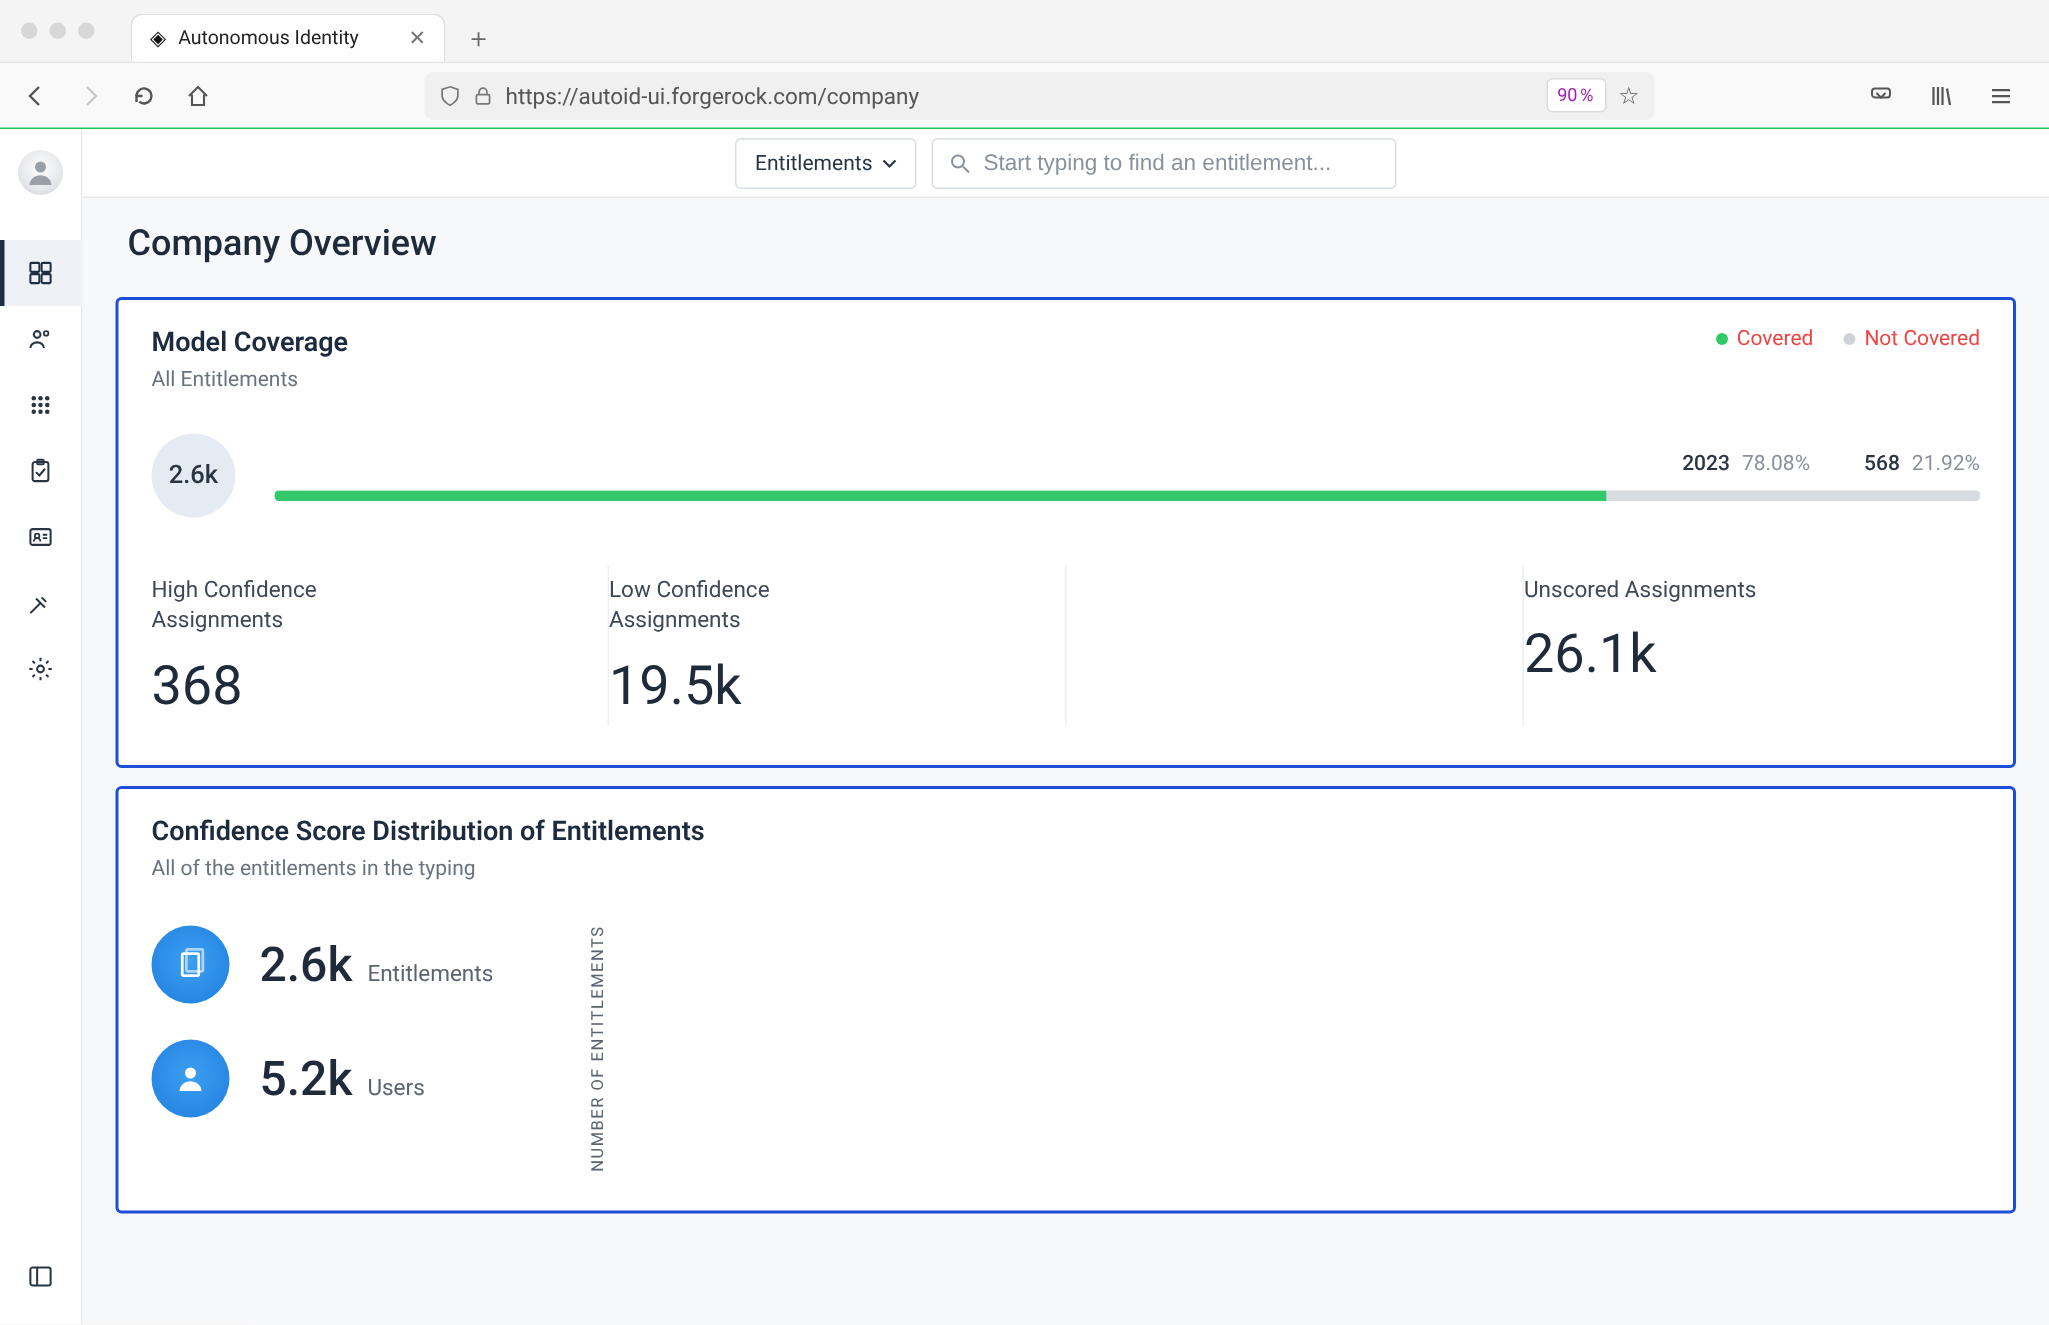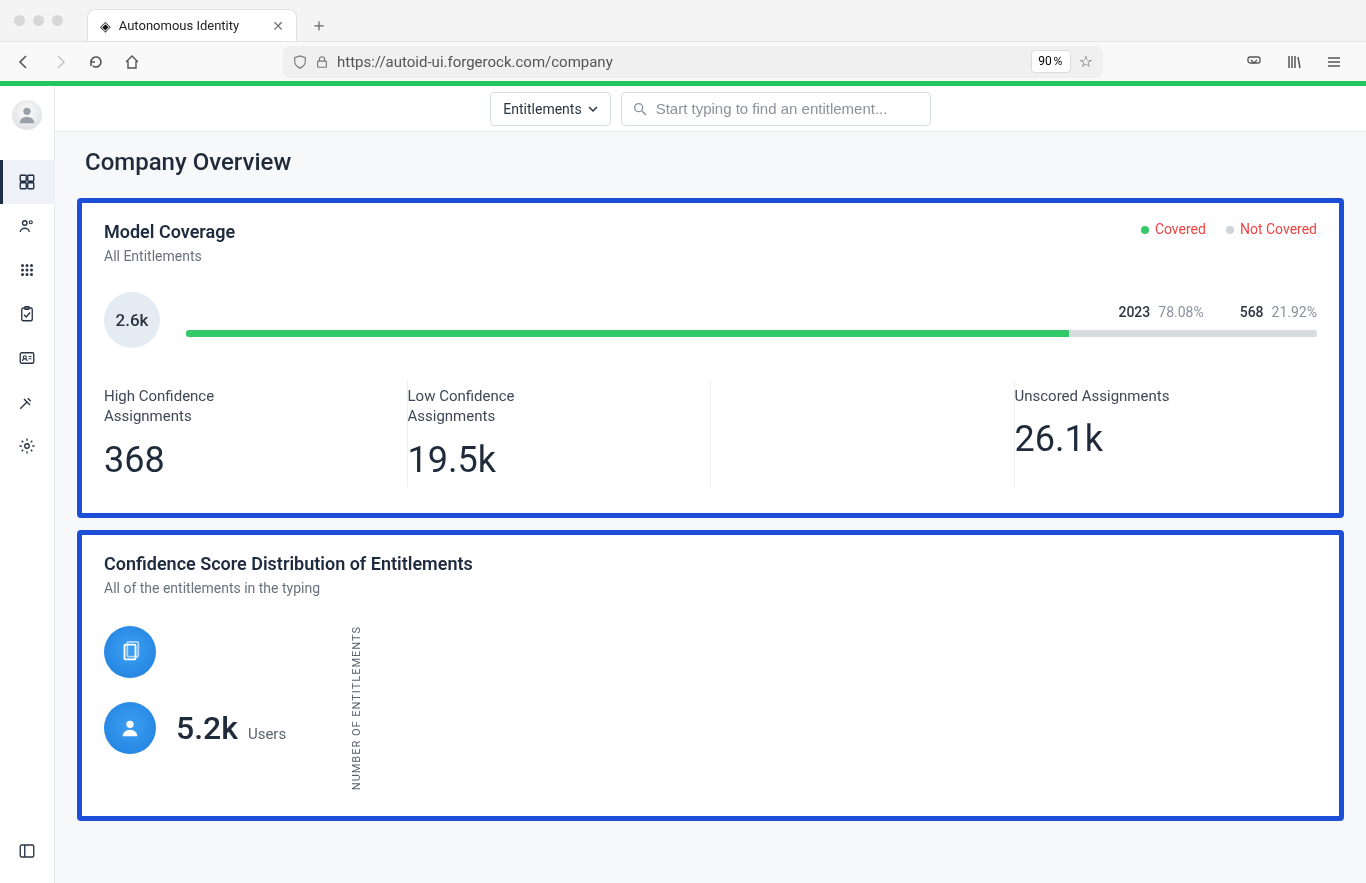--- a/index.html
+++ b/index.html
@@ -29,33 +29,33 @@
     position: relative;
   }
   .tab .favicon { font-size: 14px; color: #111; }
   .tab .tab-title { flex: 1; white-space: nowrap; overflow: hidden; text-overflow: ellipsis; }
   .tab .tab-close { font-size: 14px; color: #777; cursor: pointer; }
   .newtab {
     width: 28px; height: 28px; display: flex; align-items: center; justify-content: center;
     color: #666; font-size: 18px; margin-left: 8px; margin-bottom: 2px; cursor: pointer;
   }
   .toolbar {
-    height: 44px; background: #f9f9f9; border-bottom: 5px solid #22c55e;
+    height: 44px; background: #f9f9f9; border-bottom: 1px solid #22c55e;
     display: flex; align-items: center; gap: 8px; padding: 0 10px;
   }
   .tb-btn { width: 28px; height: 28px; display:flex; align-items:center; justify-content:center; color:#555; cursor:pointer; border-radius:4px; font-size: 16px; }
   .tb-btn.disabled { color: #c7c7c7; }
   .addr-wrap { flex:1; display:flex; align-items:center; justify-content:center; }
   .addr {
     width: 820px; height: 32px; background: #f0f0f0; border-radius: 6px;
     display:flex; align-items:center; padding: 0 10px; gap: 8px; color:#555; font-size:15px;
     position: relative;
   }
   .addr .url-text { color:#555; flex:1; white-space:nowrap; overflow:hidden; }
-  .zoom-badge { background:#fff; border:1px solid #dcdcdc; border-radius:4px; font-size:12px; padding:2px 6px; color:#000000;}
+  .zoom-badge { background:#fff; border:1px solid #dcdcdc; border-radius:4px; font-size:12px; padding:2px 6px; color:#a21caf;}
   .addr .star { color:#555; font-size:16px; cursor:pointer; }
   .tb-right { display:flex; gap:12px; align-items:center; padding-right: 8px; }
 
   
   .app {
     display: flex; height: calc(883px - 42px - 44px);
     background: #fff;
   }
   .sidebar {
     width: 55px; border-right: 1px solid #e6e8ea; background: #fff;
@@ -98,21 +98,21 @@
     border:none; outline:none; flex:1; font-size:15px; color:#2a3544; background:transparent;
   }
   .search-box input::placeholder { color:#8a919c; }
 
   .page-head {
     padding: 16px 30px 10px;
     font-size: 24px; font-weight: 500; color:#1f2a3a;
   }
 
   .panel {
-    background:#fff; margin: 12px 22px; border-radius:4px; border:5px solid #1d4ed8;
+    background:#fff; margin: 12px 22px; border-radius:4px; border:2px solid #1d4ed8;
     padding: 18px 22px 26px;
   }
 
   .mc-head { display:flex; justify-content:space-between; align-items:flex-start; }
   .mc-title { font-size: 18px; font-weight: 600; color:#1e2b3f; }
   .mc-sub { font-size: 14px; color:#6a727d; margin-top: 6px; }
   .legend { display:flex; gap: 20px; align-items:center; font-size:14px; color:#ef4444; }
   .legend .dot { display:inline-block; width:8px; height:8px; border-radius:50%; margin-right:6px; vertical-align:middle; }
   .dot-green { background:#33c96b; }
   .dot-grey { background:#cfd3d8; }
@@ -386,20 +386,24 @@
 
       <div class="dist-body">
         <div class="dist-left">
           <div class="dist-item">
             <div class="dist-icon">
               <svg width="22" height="22" viewBox="0 0 24 24">
                   <rect x="6" y="4" width="12" height="16" rx="1" fill="none" stroke="#fff" stroke-width="2"></rect>
                   <rect x="9" y="1" width="12" height="16" rx="1" fill="none" stroke="#fff" stroke-width="2" opacity="0.6"></rect>
                 </svg>
             </div>
+            <div>
+              <span class="dist-num">2.6k</span>
+              <span class="dist-label">Entitlements</span>
+            </div>
           </div>
           <div class="dist-item">
             <div class="dist-icon">
               <svg width="22" height="22" viewBox="0 0 24 24">
                   <circle cx="12" cy="8" r="4" fill="#fff"></circle>
                   <path d="M4 21c0-4 4-7 8-7s8 3 8 7" fill="#fff"></path>
                 </svg>
             </div>
             <div>
               <span class="dist-num">5.2k</span>

